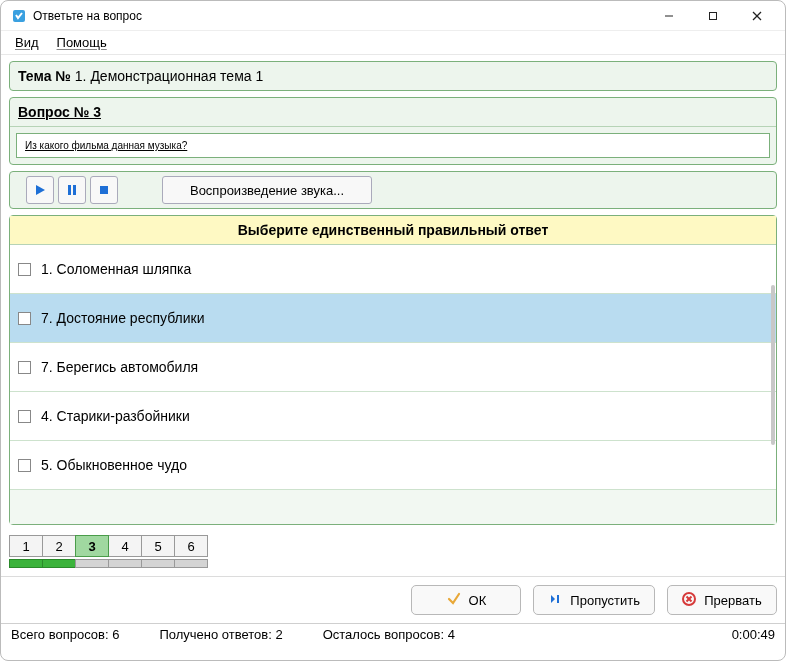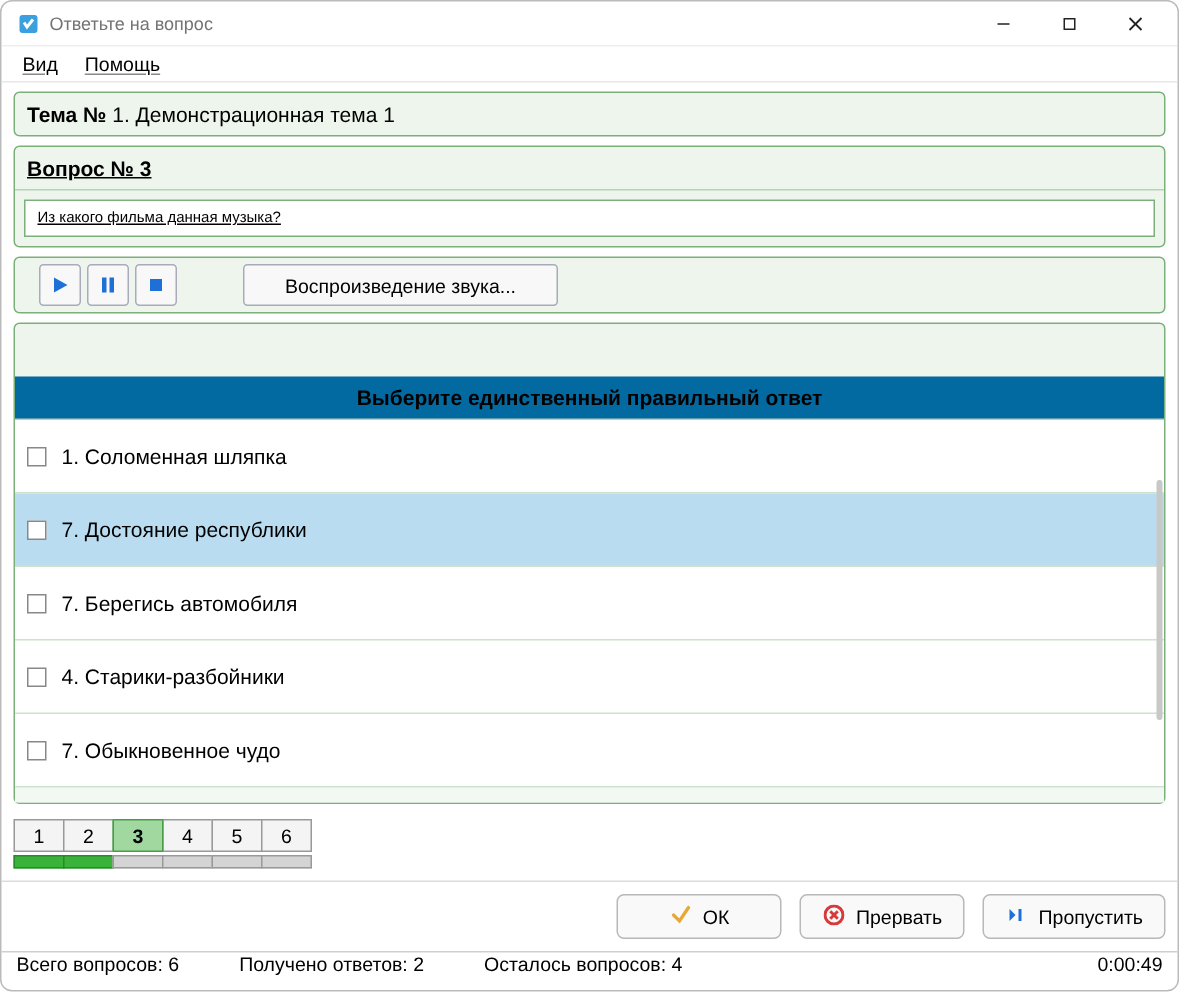--- a/index.html
+++ b/index.html
@@ -18,21 +18,21 @@
 .titlebar {
   height: 30px;
   display: flex;
   align-items: center;
   padding: 0 6px;
   border-bottom: 1px solid #eee;
 }
 .app-icon {
   width: 16px; height: 16px; margin: 0 6px 0 4px;
 }
-.title-text { flex: 1; font-size: 12px; color: #737373; }
+.title-text { flex: 1; font-size: 12px; color: #000000; }
 .win-btn {
   width: 44px; height: 28px; display: flex; align-items: center; justify-content: center;
   color: #222;
 }
 .menubar {
   height: 24px; display: flex; align-items: center; padding: 0 6px; gap: 2px;
   border-bottom: 1px solid #e8e8e8;
 }
 .menu-item { padding: 2px 8px; font-size: 13px; text-decoration: underline; text-decoration-color: #888; text-underline-offset: 2px; cursor: pointer; }
 .content { flex: 1; padding: 6px 8px 4px 8px; display: flex; flex-direction: column; gap: 6px; min-height: 0; }
@@ -82,27 +82,26 @@
   margin-left: 40px;
   border: 1px solid #aab;
   background: #f8f8f8;
   border-radius: 3px;
   font-size: 13px;
   display: flex; align-items: center; justify-content: center;
   cursor: pointer;
 }
 .answers-panel { flex: 1; display: flex; flex-direction: column; min-height: 0; }
 .answers-header {
-  background: #0369a1;
+  background: #fef9c3;
   border-bottom: 1px solid #b6d3b6;
   padding: 6px 8px;
   text-align: center;
   font-weight: bold;
   font-size: 14px;
-  margin-top: 35px;
 }
 .answers-body { flex: 1; background: #f2f8f2; overflow-y: auto; position: relative; }
 .answers-list { background: #fff; }
 .ans-row {
   display: flex; align-items: center;
   padding: 16px 8px;
   border-bottom: 1px solid #cde2cd;
   font-size: 14px;
   cursor: pointer;
 }
@@ -151,23 +150,23 @@
   font-size: 13px;
   display: flex; align-items: center; justify-content: center;
   gap: 8px;
   cursor: pointer;
   padding: 0 14px;
 }
 .statusbar {
   height: 26px;
   border-top: 1px solid #cfcfcf;
   display: flex;
-  align-items: flex-start;
-  font-size: 13px;
-  padding: 0 10px;
+  align-items: flex-end;
+  font-size: 13px;
+  padding: 18px 10px;
   gap: 40px;
 }
 .status-spacer { flex: 1; }
 .scroll-stub {
   position: absolute;
   right: 1px;
   top: 40px;
   width: 4px;
   height: 160px;
   background: #c8c8c8;
@@ -258,21 +257,21 @@
             <div class="ans-row">
               <span class="ans-chk"></span>
               <span>7. Берегись автомобиля</span>
             </div>
             <div class="ans-row">
               <span class="ans-chk"></span>
               <span>4. Старики-разбойники</span>
             </div>
             <div class="ans-row">
               <span class="ans-chk"></span>
-              <span>7. Обыкновенное чудо</span>
+              <span>5. Обыкновенное чудо</span>
             </div>
           </div>
       </div>
       <div class="scroll-stub"></div>
     </div>
   </div>
 
   <div class="nav-strip">
     <div class="nav-row" id="nav-row">
         <div class="nav-cell">1</div>
@@ -296,32 +295,32 @@
 
 <div class="action-row">
   <div class="action-btn">
     <span><svg width="14" height="14" viewBox="0 0 14 14">
           <path d="M2 7l4 4 6-9" stroke="#e8a838" stroke-width="2.2" fill="none" stroke-linecap="round"></path>
         </svg></span>
     <span>ОК</span>
   </div>
   <div class="action-btn">
     <span><svg width="14" height="14" viewBox="0 0 14 14">
+          <path d="M3 3l4 4-4 4z" fill="#1e6fd6"></path>
+          <rect x="9" y="3" width="2" height="8" fill="#1e6fd6"></rect>
+        </svg></span>
+    <span>Пропустить</span>
+  </div>
+  <div class="action-btn">
+    <span><svg width="14" height="14" viewBox="0 0 14 14">
           <circle cx="7" cy="7" r="6" fill="none" stroke="#d63a3a" stroke-width="2"></circle>
           <line x1="4.5" y1="4.5" x2="9.5" y2="9.5" stroke="#d63a3a" stroke-width="2"></line>
           <line x1="9.5" y1="4.5" x2="4.5" y2="9.5" stroke="#d63a3a" stroke-width="2"></line>
         </svg></span>
     <span>Прервать</span>
-  </div>
-  <div class="action-btn">
-    <span><svg width="14" height="14" viewBox="0 0 14 14">
-          <path d="M3 3l4 4-4 4z" fill="#1e6fd6"></path>
-          <rect x="9" y="3" width="2" height="8" fill="#1e6fd6"></rect>
-        </svg></span>
-    <span>Пропустить</span>
   </div>
 </div>
 
 <div class="statusbar">
   <span>Всего вопросов: 6</span>
   <span>Получено ответов: 2</span>
   <span>Осталось вопросов: 4</span>
   <span class="status-spacer"></span>
   <span>0:00:49</span>
 </div>

